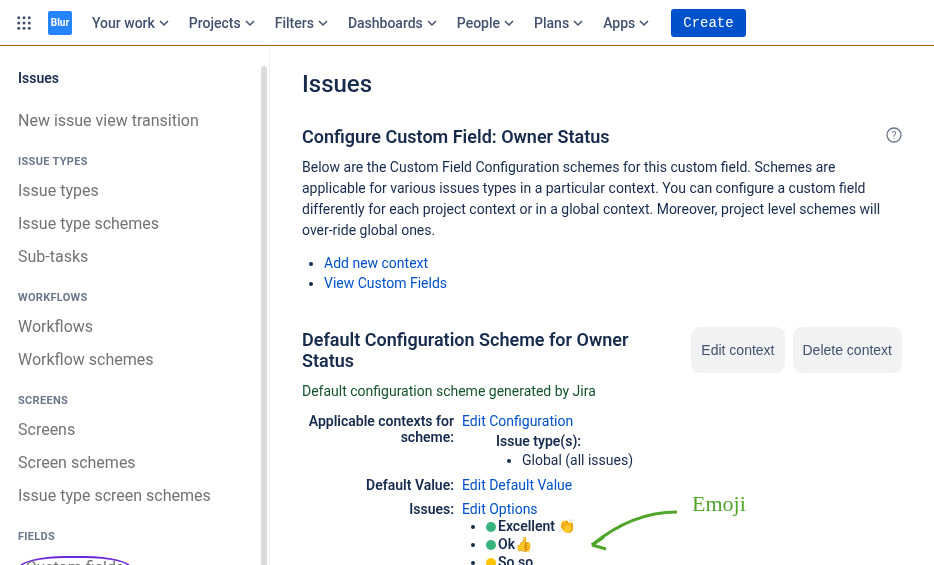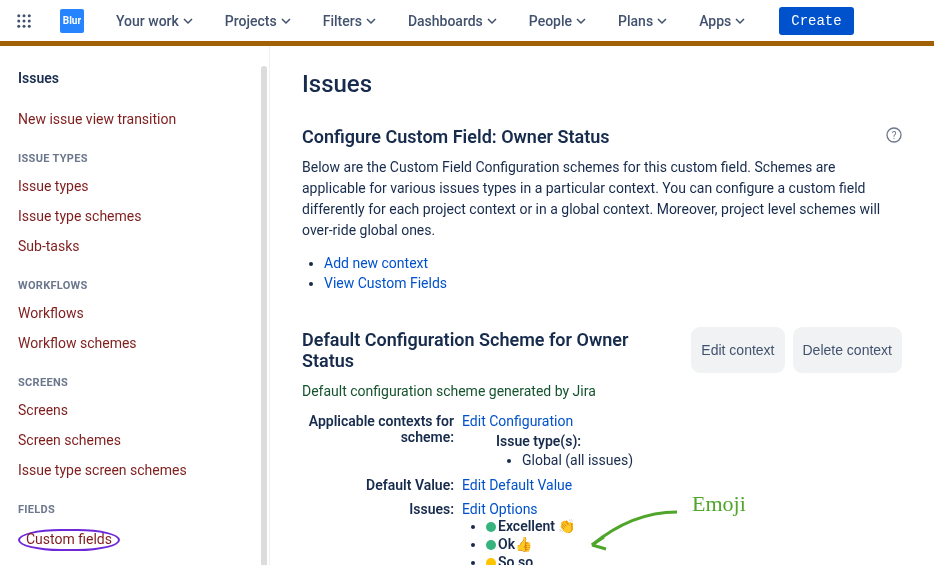--- a/index.html
+++ b/index.html
@@ -1,32 +1,32 @@
 <!DOCTYPE html>
 <html><head>
 <meta charset="utf-8">
 <style>
   * { box-sizing: border-box; margin: 0; padding: 0; }
   body { font-family: -apple-system, BlinkMacSystemFont, "Segoe UI", Roboto, sans-serif; font-size: 14px; color: #172B4D; background: #fff; width: 934px; }
   
   
-  .topnav { display: flex; align-items: center; height: 46px; padding: 0 12px; border-bottom: 5px solid #a16207; gap: 16px; }
+  .topnav { display: flex; align-items: center; height: 46px; padding: 0 12px; border-bottom: 1px solid #a16207; gap: 4px; }
   .app-switcher { width: 24px; height: 24px; display:flex; align-items:center; justify-content:center; cursor:pointer; }
   .app-switcher svg { width:18px; height:18px; }
   .logo { width: 24px; height: 24px; background: #2684FF; color:#fff; display:flex; align-items:center; justify-content:center; font-size:10px; font-weight:700; border-radius:2px; margin: 0 8px; }
   .nav-item { display:flex; align-items:center; padding: 6px 8px; cursor:pointer; color:#42526E; font-weight:500; font-size:14px; border-radius:3px; }
   .nav-item .chev { margin-left:4px; }
   .create-btn { background:#0052CC; color:#fff; border:none; padding:6px 12px; font-weight:500; font-size:14px; border-radius:3px; margin-left:10px; cursor:pointer;font-family:Liberation Mono, monospace; }
   
   
   .layout { display:flex; }
   .sidebar { width: 270px; border-right: 1px solid #f0f0f0; padding: 18px 0 18px 8px; position:relative; }
   .sidebar::after { content:""; position:absolute; right:2px; top:20px; bottom:10px; width:6px; background:#dcdcdc; border-radius:3px; }
   .side-title { font-weight:600; color:#172B4D; padding: 6px 10px; margin-bottom:12px; }
-  .side-link { display:block; color:#7f1d1d; padding:7px 10px; font-size:14px; cursor:pointer; }
+  .side-link { display:block; color:#737373; padding:7px 10px; font-size:16px; cursor:pointer; }
   .side-group { font-size:11px; font-weight:700; color:#6B778C; letter-spacing:0.3px; padding: 18px 10px 6px; text-transform:uppercase; }
   .circled { display:inline-block; border:2px solid #6d28d9; border-radius:50%/60%; padding:0 6px 2px; }
   
   
   .main { flex:1; padding: 24px 32px; }
   h1.page-title { font-size:24px; font-weight:500; margin-bottom: 28px; }
   .section-head { display:flex; align-items:center; }
   .section-head h2 { font-size:18px; font-weight:600; flex:1; }
   .help-icon { color:#6B778C; cursor:pointer; }
   .desc { color:#172B4D; font-size:14px; line-height:1.5; margin-top:10px; }

